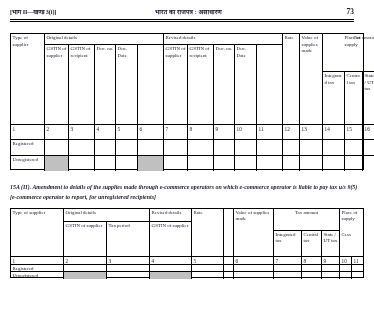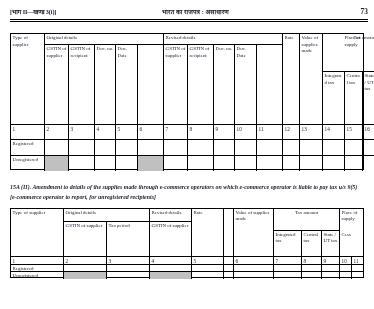--- a/index.html
+++ b/index.html
@@ -12,21 +12,21 @@
     height: 309px;
     font-family: "Liberation Serif", "DejaVu Serif", serif;
     color: #1a1a2e;
     overflow: hidden;
   }
   .page {
     position: relative;
     width: 374px;
     height: 276px;
     box-sizing: border-box;
-    padding: 8px 6px 0 10px;
+    padding: 8px 20px 0 10px;
   }
 
   
   .runhead {
     display: flex;
     align-items: baseline;
     font-size: 6.2px;
     line-height: 1;
     height: 9px;
   }

